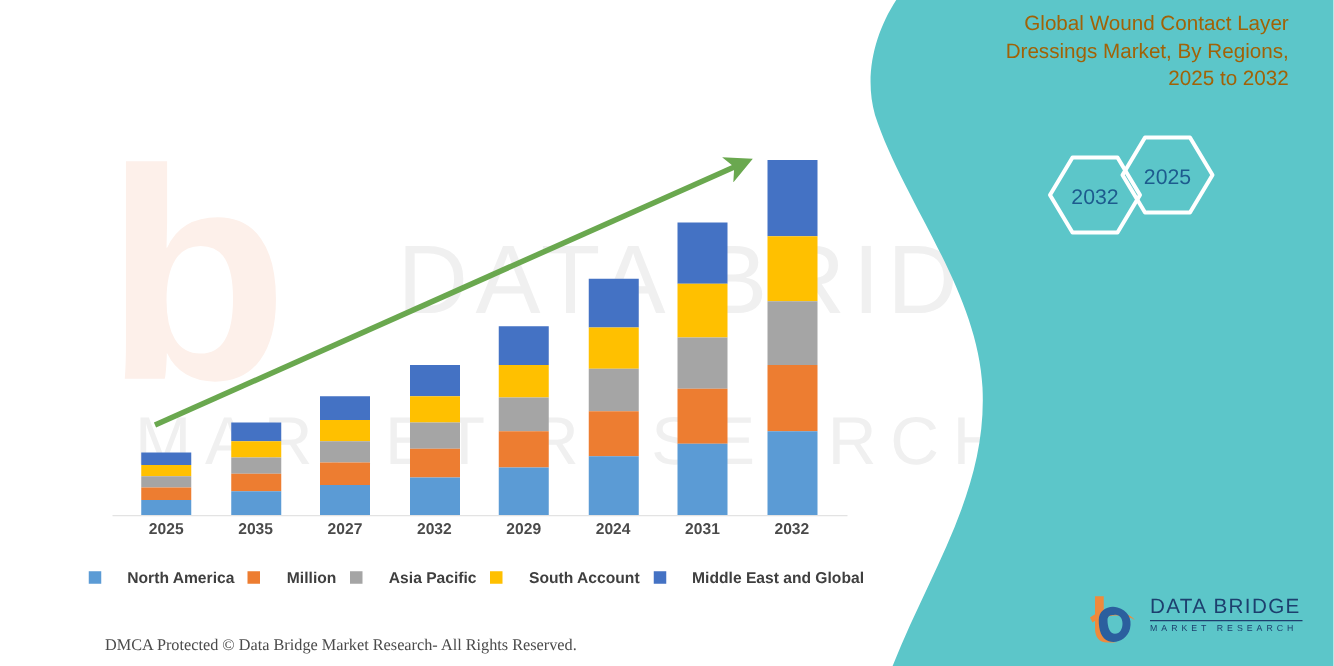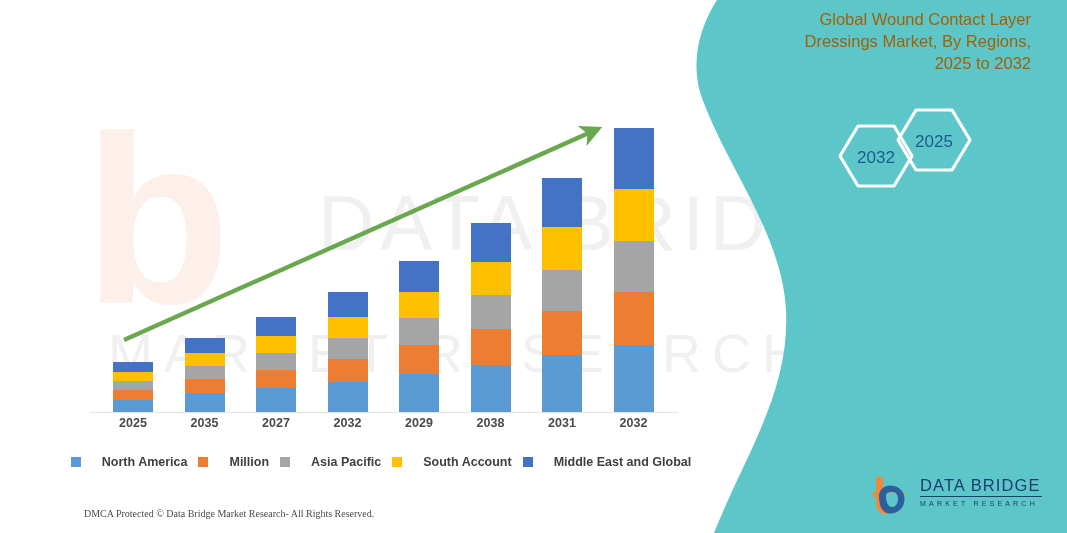--- a/index.html
+++ b/index.html
@@ -160,21 +160,21 @@
   }
 
   
   .footer{
     position:absolute;left:0;top:508px;width:720px;height:18px;z-index:3;
   }
   .foot-txt{
     position:absolute;
     color:#4b4b4b;
     font-family:"Liberation Serif", serif;
-    font-size:10px;
+    font-size:13px;
     white-space:nowrap;
   }
   .foot-left{left:84px;top:0;}
   .foot-right{left:402px;top:0;}
 
   .hex-label{
     fill:#1d5b8e;
     font-family:"Liberation Sans", sans-serif;
     font-size:17px;
   }
@@ -298,21 +298,21 @@
       </defs>
       <line x1="48" y1="230" x2="515" y2="22" stroke="#6aa84f" stroke-width="4.4" marker-end="url(#ahead)"></line>
     </svg>
 
     <div class="xlabels" id="xlabels">
         <div class="xlab" style="left: 27px;">2025</div>
         <div class="xlab" style="left: 98.5px;">2035</div>
         <div class="xlab" style="left: 170px;">2027</div>
         <div class="xlab" style="left: 241.5px;">2032</div>
         <div class="xlab" style="left: 313px;">2029</div>
-        <div class="xlab" style="left: 384.5px;">2038</div>
+        <div class="xlab" style="left: 384.5px;">2024</div>
         <div class="xlab" style="left: 456px;">2031</div>
         <div class="xlab" style="left: 527.5px;">2032</div>
       </div>
   </div>
 
   <div class="legend" id="legend">
       <div class="lg-item">
         <span class="lg-swatch" style="background: rgb(91, 155, 213);"></span>
         <span class="lg-text">North America</span>
       </div>

